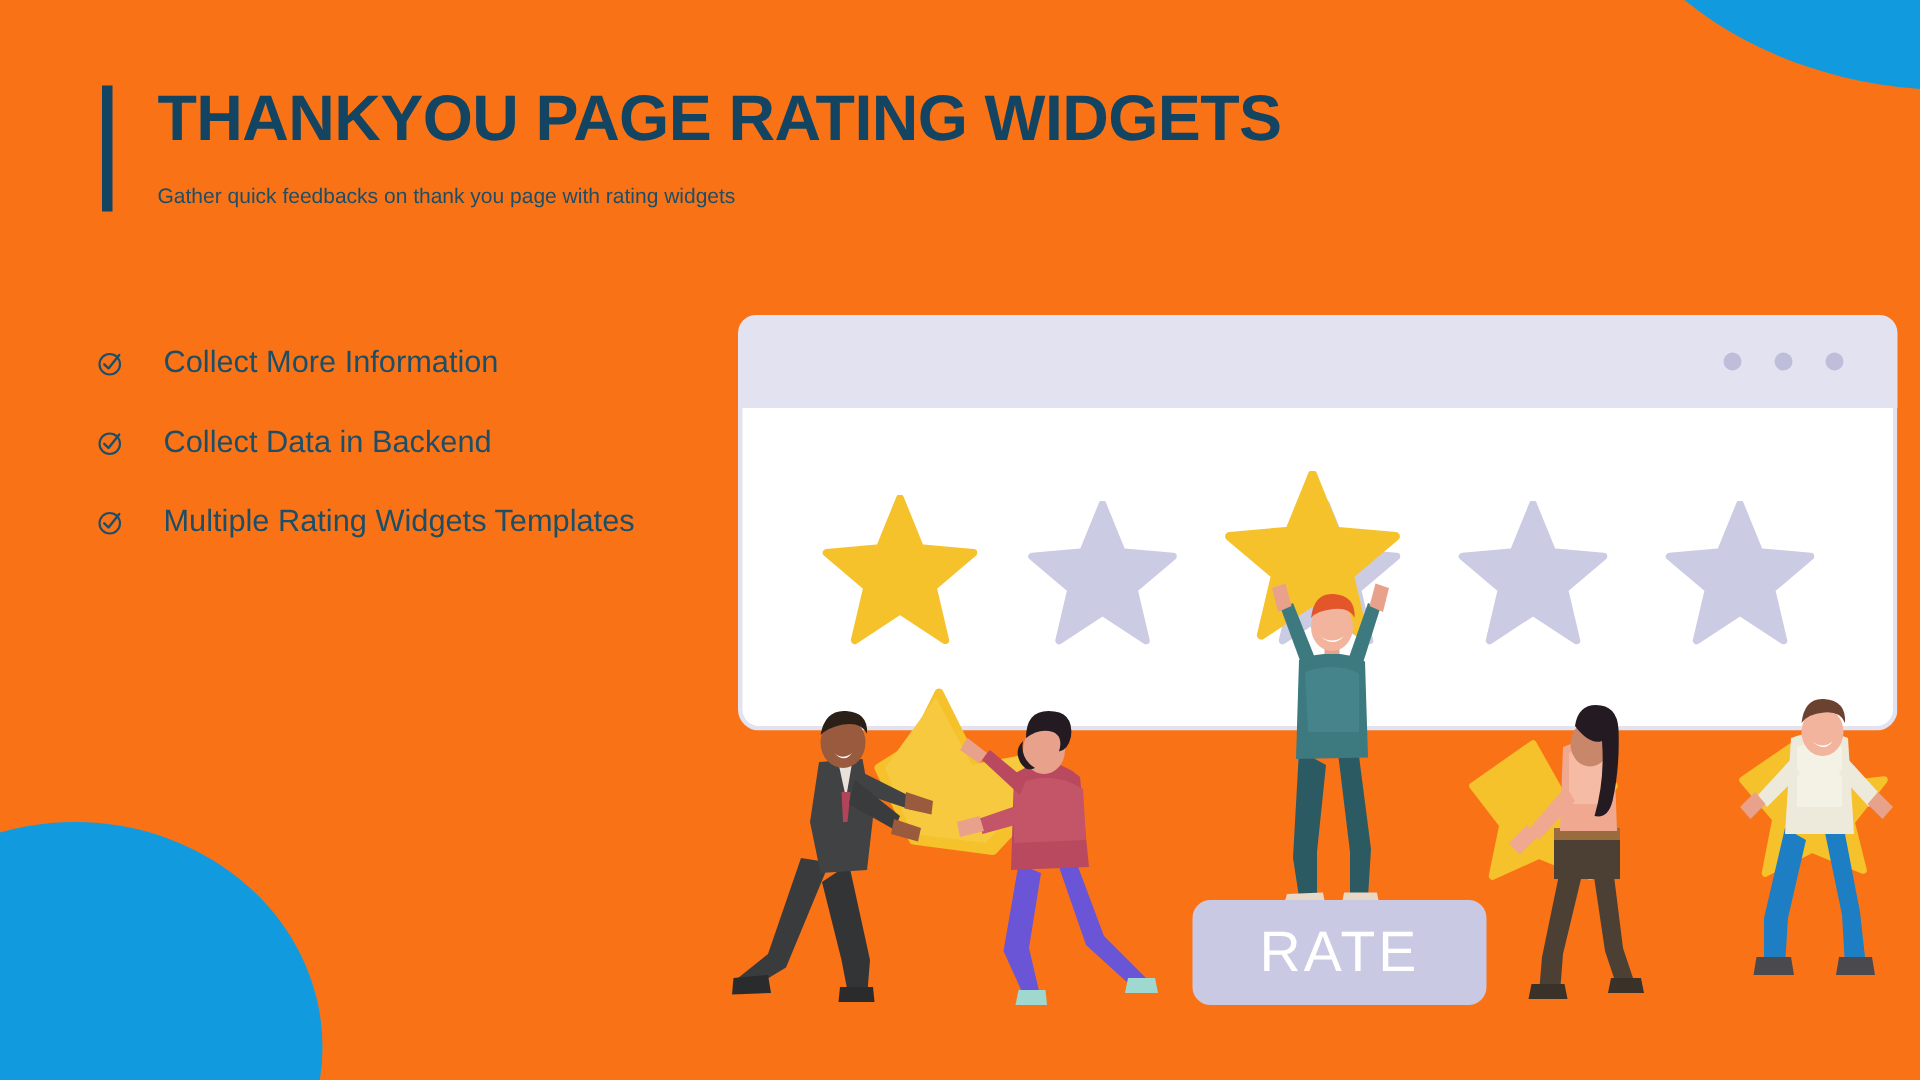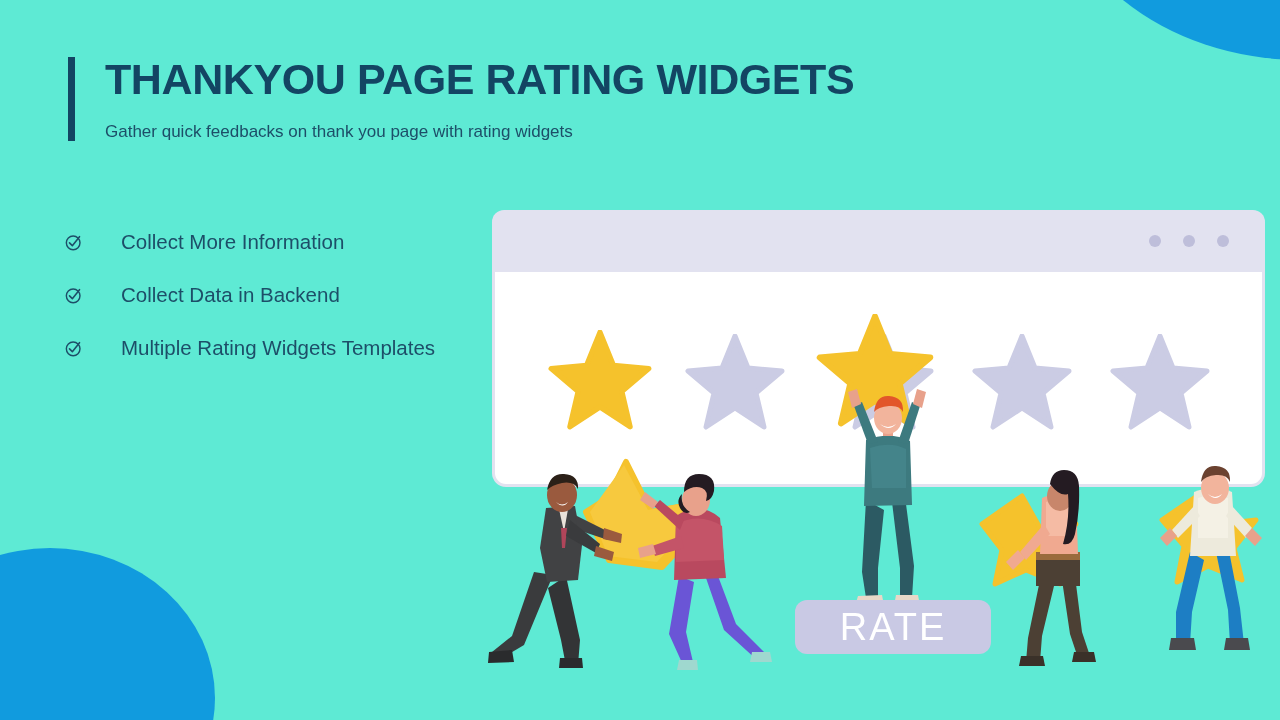--- a/index.html
+++ b/index.html
@@ -2,21 +2,21 @@
 <html><head>
 <meta charset="utf-8">
 <style>
   * { margin:0; padding:0; box-sizing:border-box; }
   html, body {
     width:1280px; height:720px;
     background:#ffffff;
     font-family:"Liberation Sans", sans-serif;
     overflow:hidden;
   }
-  .slide { position:relative; width:1280px; height:720px; background:#5eead4; overflow:hidden; }
+  .slide { position:relative; width:1280px; height:720px; background:#f97316; overflow:hidden; }
   .shape-tr-inner{
     position:absolute; top:-150px; right:-60px;
     width:290px; height:210px;
     background:#119BDE;
     border-bottom-left-radius:260px 210px;
     border-bottom-right-radius:40px 40px;
   }
   .shape-bl {
     position:absolute; left:-115px; bottom:-128px;
     width:330px; height:300px;
@@ -26,30 +26,30 @@
 
   
   .header { position:absolute; left:68px; top:57px; display:flex; }
   .accent-bar { width:7px; height:84px; background:#134563; flex:0 0 auto; }
   .head-text { margin-left:30px; }
   .title {
     font-size:43px; font-weight:bold; color:#134563;
     letter-spacing:-0.4px; line-height:1.05; white-space:nowrap;
   }
   .subtitle {
-    margin-top:20px; font-size:17px; color:#1d4e68;
+    margin-top:20px; font-size:14px; color:#1d4e68;
     font-weight:400; white-space:nowrap;
   }
 
   
   .features { position:absolute; left:64px; top:215px; }
   .feature { display:flex; align-items:center; height:53px; }
   .feature .chk { width:20px; height:20px; flex:0 0 auto; }
   .feature .lbl {
-    margin-left:37px; font-size:20.5px; color:#1d4e68; white-space:nowrap;
+    margin-left:25px; font-size:20.5px; color:#1d4e68; white-space:nowrap;
   }
 
   
   .browser { position:absolute; left:492px; top:210px; width:773px; height:277px; }
   .browser-bar {
     position:absolute; inset:0 0 auto 0; height:62px;
     background:#E2E2F0; border-radius:12px 12px 0 0;
     display:flex; align-items:center; justify-content:flex-end;
     padding-right:36px;
   }
@@ -59,21 +59,21 @@
     background:#fff; border:3px solid #E2E2F0; border-top:none;
     border-radius:0 0 14px 14px;
   }
 
   
   .stars { position:absolute; left:548px; top:312px; width:680px; height:110px; }
   .star-svg { position:absolute; }
 
   
   .rate-btn {
-    position:absolute; left:795px; top:600px; width:196px; height:54px;
+    position:absolute; left:795px; top:600px; width:196px; height:70px;
     background:#C9C9E4; border-radius:12px;
     display:flex; align-items:center; justify-content:center;
   }
   .rate-btn span {
     color:#ffffff; font-size:38px; font-weight:400; letter-spacing:2px;
   }
 
   
   .illus { position:absolute; left:0; top:0; width:1280px; height:720px; pointer-events:none; }
 </style>

